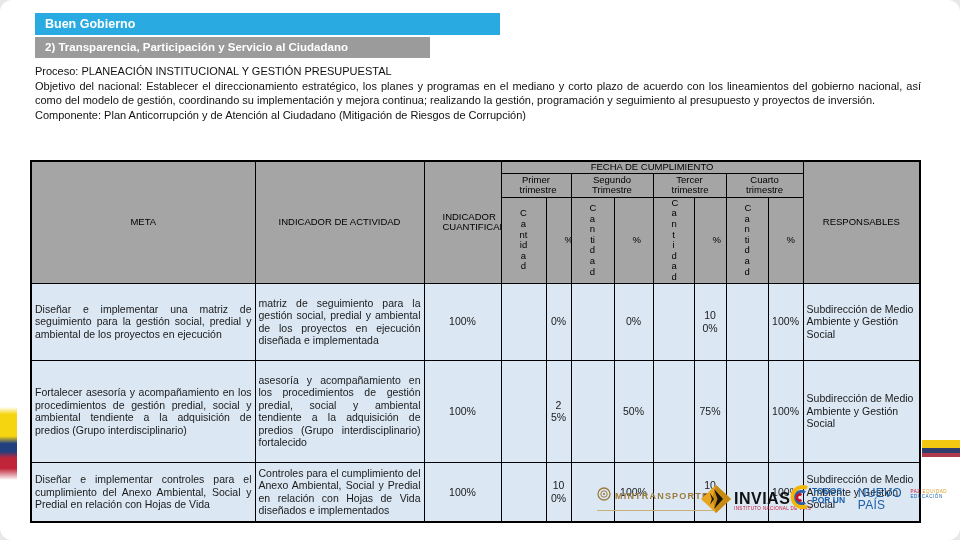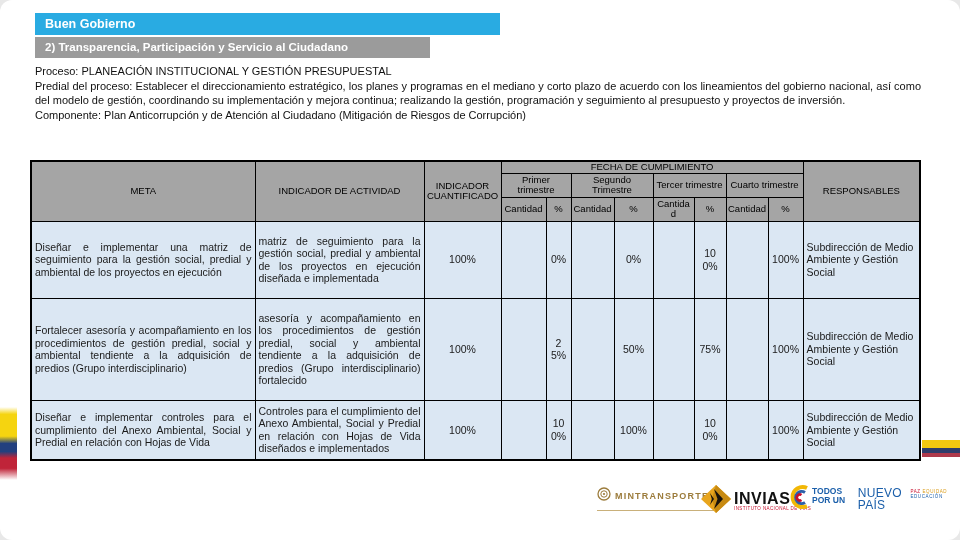--- a/index.html
+++ b/index.html
@@ -36,21 +36,21 @@
     position: absolute; left: 30px; top: 160px; width: 889px;
     border-collapse: collapse; table-layout: fixed;
     border: 2px solid #000;
   }
   table.matrix th, table.matrix td {
     border: 1px solid #000; overflow: hidden;
   }
   table.matrix thead th {
     background: #A5A5A5; color: #000; font-weight: normal;
     font-size: 9.5px; line-height: 1.12; text-align: center; vertical-align: middle;
-    padding: 0 1px;
+    padding: 0 18px;
   }
   table.matrix tbody td {
     background: #DBE7F3; font-size: 10.5px; line-height: 12.5px;
     vertical-align: middle; padding: 1px 3px;
   }
   td.meta, td.ind { text-align: justify; }
   td.val { text-align: center; padding: 1px 1px; }
   td.narrow, th.narrow { word-break: break-all; }
   td.resp { text-align: left; line-height: 13px; }
 
@@ -93,21 +93,21 @@
 </head>
 <body>
 
 <div class="slide">
 
   <div class="title-bar">Buen Gobierno</div>
   <div class="subtitle-bar">2) Transparencia, Participación y Servicio al Ciudadano</div>
 
   <div class="intro">
     <p><span class="lbl">Proceso:</span> <span>PLANEACIÓN INSTITUCIONAL Y GESTIÓN PRESUPUESTAL</span></p>
-    <p><span class="lbl">Predial del proceso:</span> <span>Establecer el direccionamiento estratégico, los planes y programas en el mediano y corto plazo de acuerdo con los lineamientos del gobierno nacional, así como del modelo de gestión, coordinando su implementación y mejora continua; realizando la gestión, programación y seguimiento al presupuesto y proyectos de inversión.</span></p>
+    <p><span class="lbl">Objetivo del nacional:</span> <span>Establecer el direccionamiento estratégico, los planes y programas en el mediano y corto plazo de acuerdo con los lineamientos del gobierno nacional, así como del modelo de gestión, coordinando su implementación y mejora continua; realizando la gestión, programación y seguimiento al presupuesto y proyectos de inversión.</span></p>
     <p><span class="lbl">Componente:</span> <span>Plan Anticorrupción y de Atención al Ciudadano (Mitigación de Riesgos de Corrupción)</span></p>
   </div>
 
   <table class="matrix">
     <colgroup>
       <col style="width:224px">
         <col style="width:169px">
         <col style="width:77px">
       <col style="width:45px">
         <col style="width:25px">

